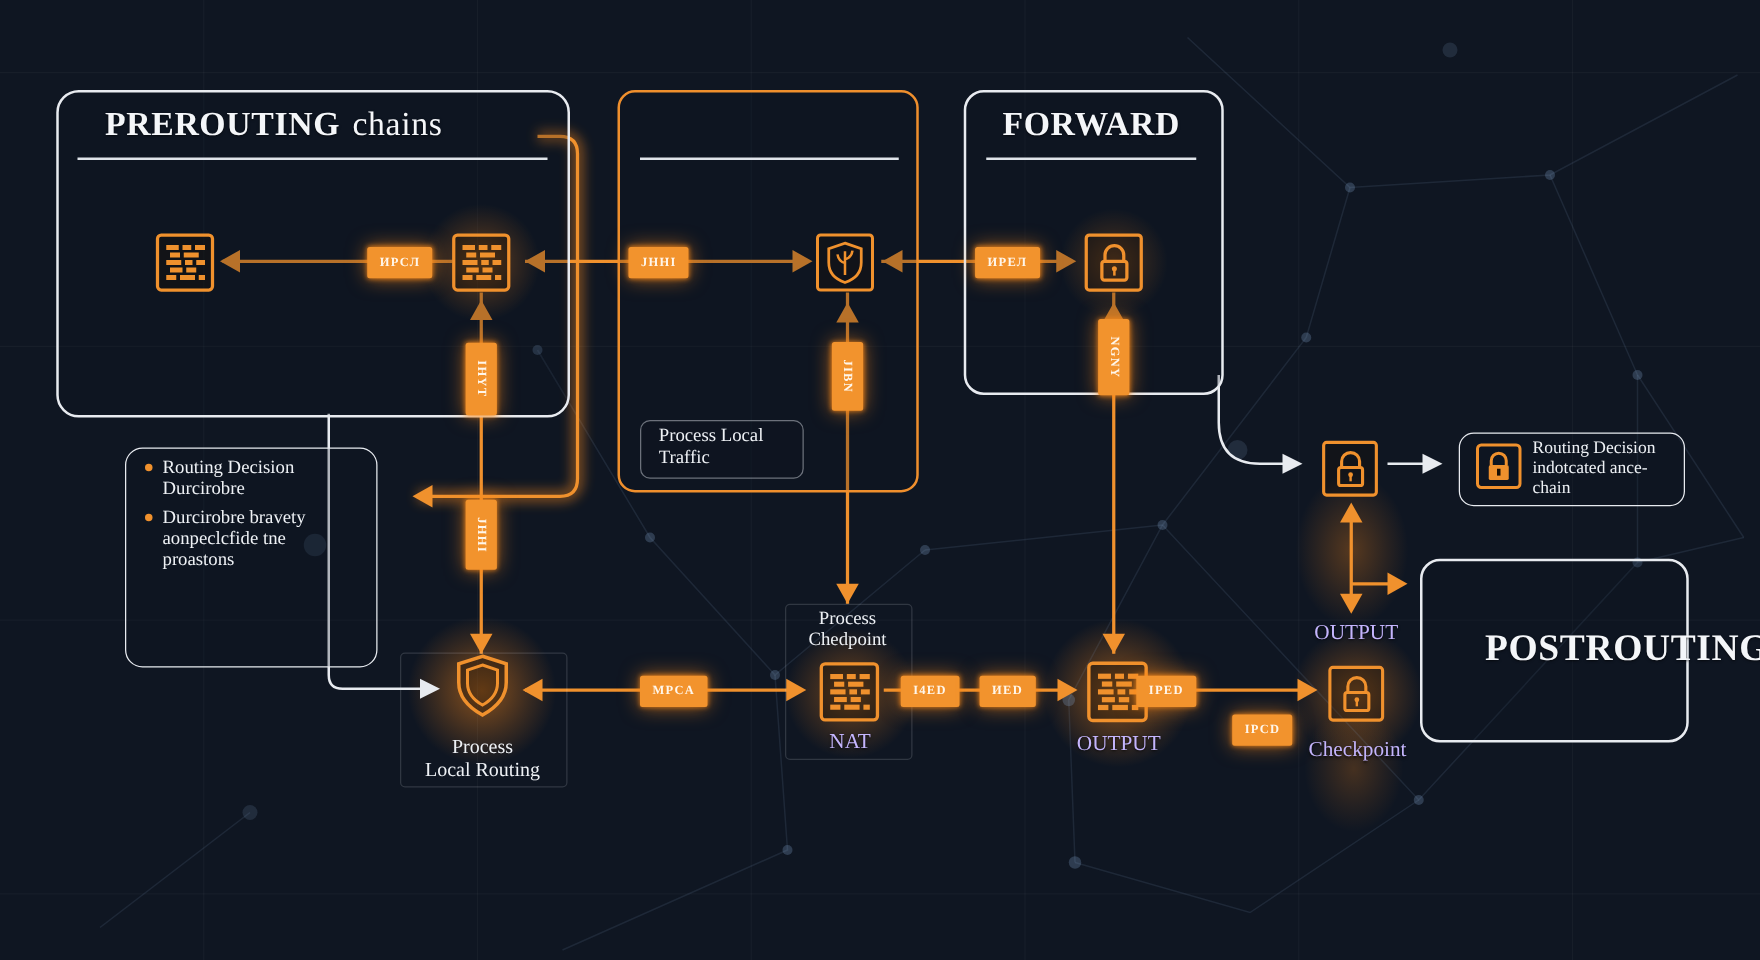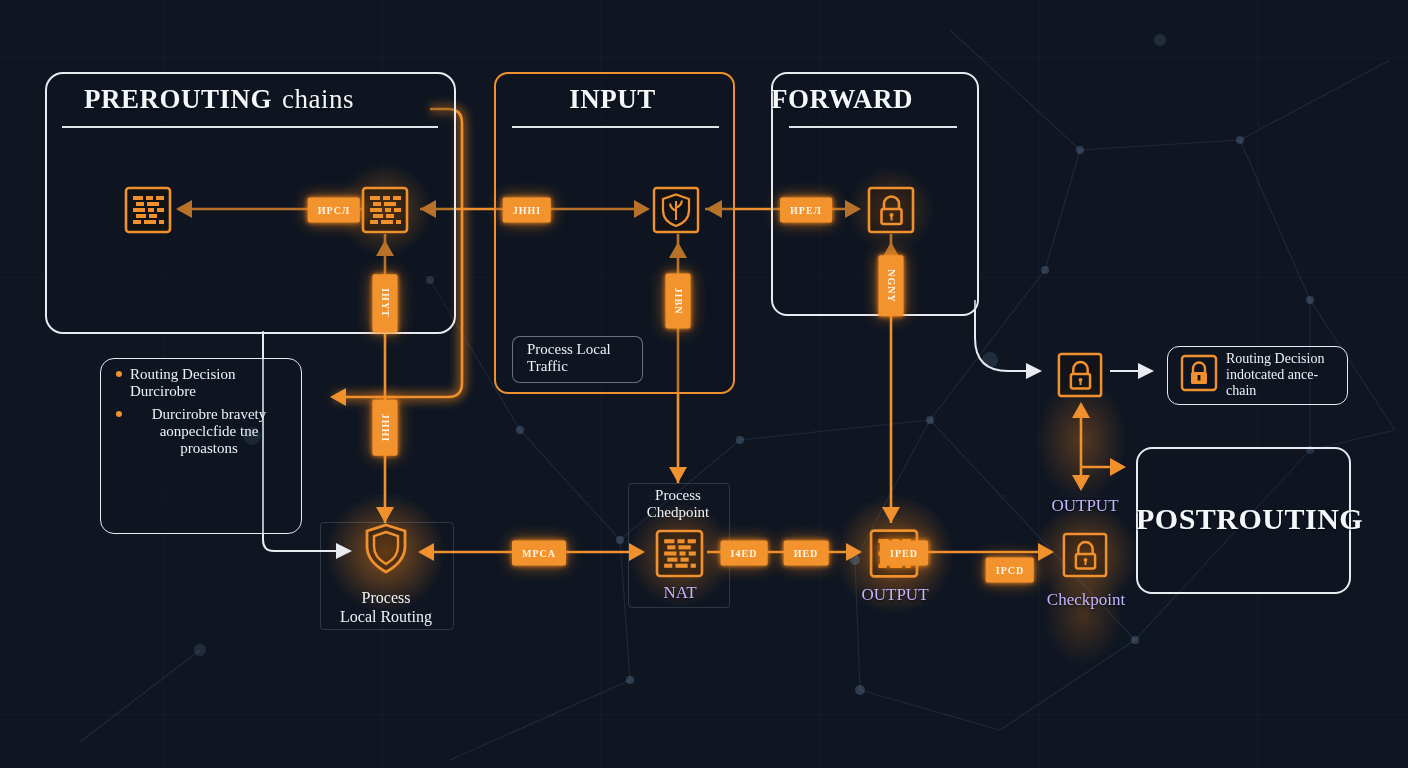--- a/index.html
+++ b/index.html
@@ -210,38 +210,37 @@
     </g>
   </svg>
 
   <div class="box" style="left:45px;top:72px;width:407px;height:258px;"></div>
   <div class="chain-title" style="left:84px;top:84px;">
     <span>PREROUTING</span><span class="light">chains</span>
   </div>
   <div class="underline" style="left:62px;top:126px;width:376px;"></div>
 
   <div class="box orange" style="left:494px;top:72px;width:237px;height:318px;"></div>
-  <div class="chain-title" style="left:494px;top:84px;width:237px;text-align:center;">INPUT</div>
   <div class="underline" style="left:512px;top:126px;width:207px;"></div>
 
   <div class="box" style="left:771px;top:72px;width:204px;height:240px;border-radius:16px;"></div>
-  <div class="chain-title" style="left:771px;top:84px;width:204px;">FORWARD</div>
+  <div class="chain-title" style="left:771px;top:84px;width:204px;text-align:center;">FORWARD</div>
   <div class="underline" style="left:789px;top:126px;width:168px;"></div>
 
   <div class="box" style="left:1136px;top:447px;width:211px;height:143px;border-radius:16px;"></div>
-  <div class="chain-title title-big" style="left:1136px;top:502px;width:211px;text-align:right;">POSTROUTING</div>
+  <div class="chain-title title-big" style="left:1188px;top:502px;width:211px;text-align:right;">POSTROUTING</div>
 
   <div class="box thin" style="left:100px;top:358px;width:200px;height:174px;"></div>
   <div class="bullet" style="left:116px;top:371px;"></div>
   <div class="note" style="left:130px;top:366px;width:158px;">
     <span class="ln">Routing Decision</span>
     <span class="ln">Durcirobre</span>
   </div>
   <div class="bullet" style="left:116px;top:411px;"></div>
-  <div class="note" style="left:130px;top:406px;width:158px;text-align:center;">
+  <div class="note" style="left:130px;top:406px;width:158px;">
     <span class="ln">Durcirobre bravety</span>
     <span class="ln">aonpeclcfide tne</span>
     <span class="ln">proastons</span>
   </div>
 
   <div class="box faint" style="left:512px;top:336px;width:129px;height:45px;"></div>
   <div class="note" style="left:527px;top:341px;width:110px;font-size:15px;">
     <span class="ln">Process Local</span>
     <span class="ln">Traffic</span>
   </div>
@@ -294,26 +293,26 @@
   <svg class="icon" style="left:869px;top:527px;" width="50" height="53" viewBox="0 0 48 48">
       <use href="#sym-brick"></use>
     </svg>
   <svg class="icon" style="left:1062px;top:530px;" width="46" height="50" viewBox="0 0 48 48">
       <use href="#sym-lock"></use>
     </svg>
   <svg class="icon" style="left:1057px;top:352px;" width="46" height="46" viewBox="0 0 48 48">
       <use href="#sym-lock"></use>
     </svg>
 
-  <div class="badge" style="left:334px;top:210px;">ИРСЛ</div>
+  <div class="badge" style="left:320px;top:210px;">ИРСЛ</div>
   <div class="badge" style="left:527px;top:210px;">JHHI</div>
   <div class="badge" style="left:806px;top:210px;">ИРЕЛ</div>
   <div class="badge vert" style="left:385px;top:303px;">IHYT</div>
   <div class="badge vert" style="left:385px;top:428px;">JHHI</div>
   <div class="badge vert" style="left:678px;top:301px;">JIBN</div>
   <div class="badge vert" style="left:891px;top:286px;">NGNY</div>
   <div class="badge" style="left:539px;top:553px;">MPCA</div>
   <div class="badge" style="left:744px;top:553px;">I4ED</div>
   <div class="badge" style="left:806px;top:553px;text-align:right;">ИED</div>
-  <div class="badge" style="left:904px;top:553px;">IPED</div>
-  <div class="badge" style="left:1010px;top:570px;">IPCD</div>
+  <div class="badge" style="left:933px;top:553px;">IPED</div>
+  <div class="badge" style="left:1010px;top:584px;">IPCD</div>
 
 </div>
 
 </body></html>

